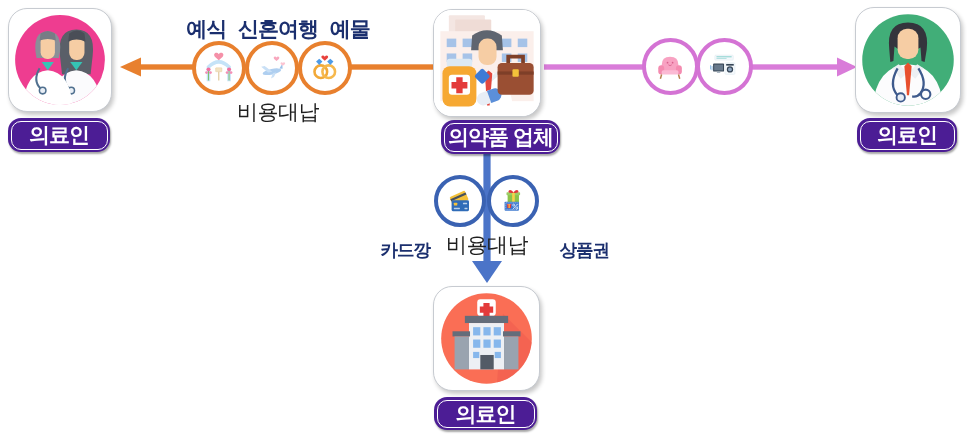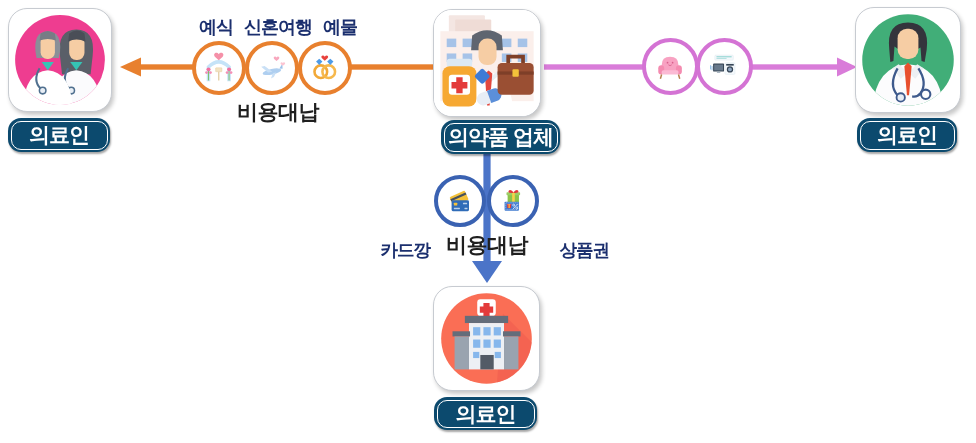--- a/index.html
+++ b/index.html
@@ -2,33 +2,33 @@
 <html><head>
 <meta charset="utf-8">
 <style>
   html,body{margin:0;padding:0;background:#fff;}
   .canvas{position:relative;width:976px;height:443px;background:#fff;overflow:hidden;
           font-family:"Liberation Sans","DejaVu Sans",sans-serif;}
   .overlay{position:absolute;left:0;top:0;z-index:1;pointer-events:none;}
   .node-card{position:absolute;z-index:3;background:#fff;border:1px solid #C7CBD1;
              border-radius:19px;box-shadow:2px 3px 4px rgba(0,0,0,.22);overflow:hidden;}
   .node-card svg{display:block;width:100%;height:100%;}
-  .badge{position:absolute;z-index:4;background:#0c4a6e;border-radius:13px;
+  .badge{position:absolute;z-index:4;background:#4c1d95;border-radius:13px;
          box-shadow:1px 2px 2px rgba(0,0,0,.35);display:flex;align-items:center;justify-content:center;}
   .badge::after{content:'';position:absolute;inset:2.5px;border:1.5px solid #fff;border-radius:10px;}
   .badge span{color:#fff;font-size:21px;font-weight:700;letter-spacing:-1px;position:relative;z-index:1;}
   .icon-circle{position:absolute;z-index:2;background:#fff;border-radius:50%;
                display:flex;align-items:center;justify-content:center;box-sizing:border-box;}
   .icon-circle svg{width:86%;height:86%;display:block;}
   .ring-orange{border:4px solid #E8802E;}
   .ring-violet{border:4px solid #D473D4;}
   .ring-blue{border:4px solid #3A62B2;}
-  .flow-title{position:absolute;z-index:4;color:#1B2F6E;font-weight:800;font-size:18px;
+  .flow-title{position:absolute;z-index:4;color:#1B2F6E;font-weight:800;font-size:21px;
               text-align:center;letter-spacing:-1px;word-spacing:7px;white-space:nowrap;}
-  .flow-caption{position:absolute;z-index:4;color:#1F1F1F;font-weight:700;font-size:21px;
+  .flow-caption{position:absolute;z-index:4;color:#1F1F1F;font-weight:400;font-size:21px;
                 text-align:center;letter-spacing:-0.5px;white-space:nowrap;}
   .side-label{position:absolute;z-index:4;color:#1B2F6E;font-weight:800;font-size:17.5px;
               letter-spacing:-1px;white-space:nowrap;margin-top:48px;}
 </style>
 </head>
 <body>
 
 <div class="canvas">
 
   <svg class="overlay" width="976" height="443" viewBox="0 0 976 443">

